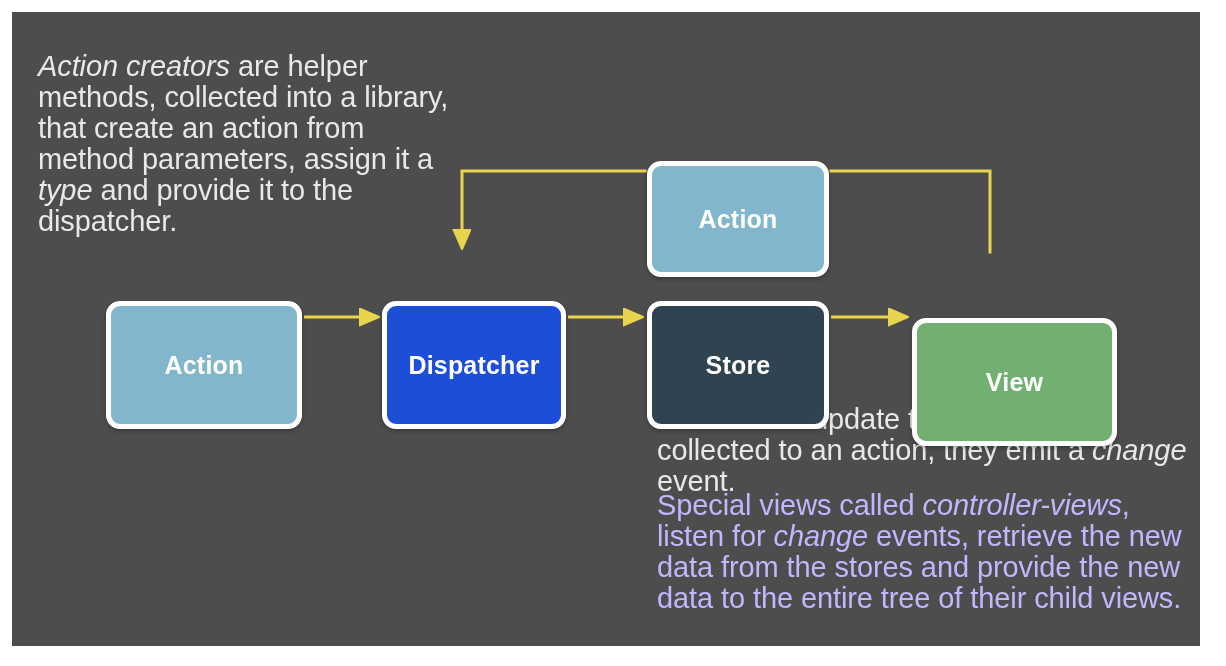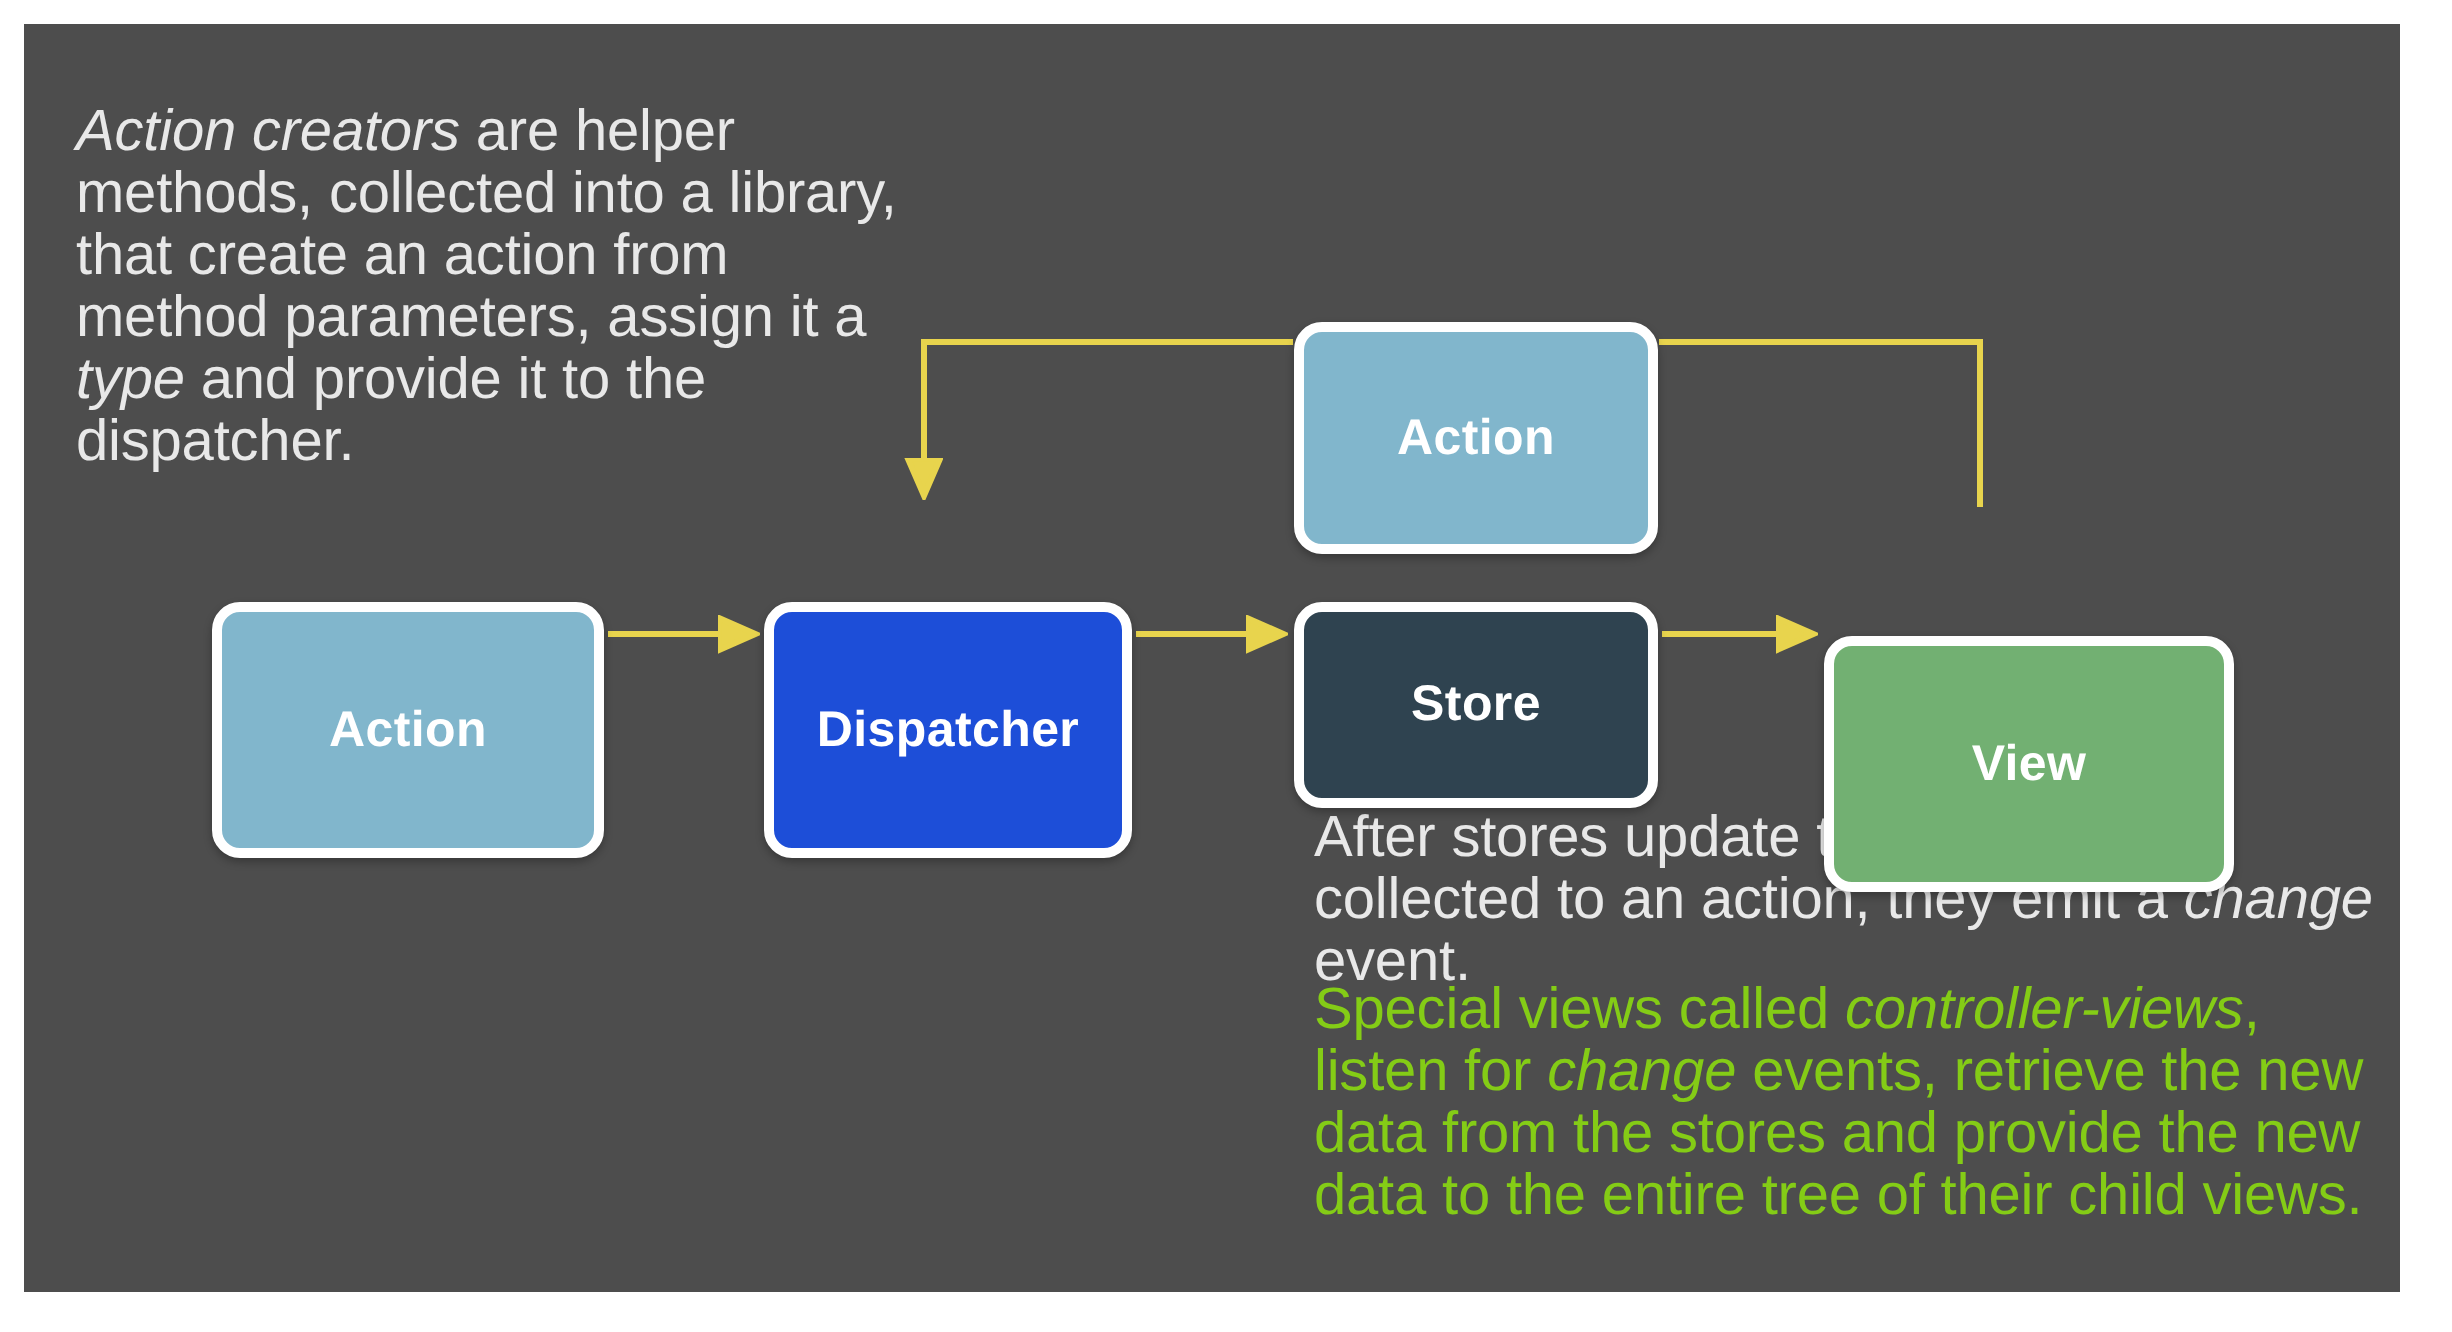--- a/index.html
+++ b/index.html
@@ -84,21 +84,21 @@
 
   #node-action-left {
     left: 94px;  top: 241px;  width: 196px;  height: 128px;
     background: #81b6cc;
   }
   #node-dispatcher {
     left: 370px; top: 241px;  width: 184px;  height: 128px;
     background: #3c3a38;
   }
   #node-store {
-    left: 635px; top: 241px;  width: 182px;  height: 103px;
+    left: 635px; top: 241px;  width: 182px;  height: 128px;
     background: #2f4350;
   }
   #node-view {
     left: 900px; top: 258px;  width: 205px;  height: 128px;
     background: #72b072;
   }
   #node-action-top {
     left: 635px; top: 101px;  width: 182px;  height: 116px;
     background: #81b6cc;
   }
@@ -154,15 +154,15 @@
 
   <div class="node" id="node-action-top" style="background: rgb(129, 182, 204); border-color: rgb(255, 255, 255);">
     <span class="node-label">Action</span>
   </div>
 
   <div class="para" id="text-action-creators" style="color: rgb(232, 232, 232);"><em>Action creators</em><span> are helper methods, collected into a library, that create an action from method parameters, assign it a </span><em>type</em><span> and provide it to the dispatcher.</span></div>
 
 
   <div class="para" id="text-store-note" style="color: rgb(232, 232, 232);"><span>After stores update themselves in collected to an action, they emit a </span><em>change</em><span> event.</span></div>
 
-  <div class="para" id="text-views-note" style="color: #84cc16;"><span>Special views called </span><em>controller-views</em><span>, listen for </span><em>change</em><span> events, retrieve the new data from the stores and provide the new data to the entire tree of their child views.</span></div>
+  <div class="para" id="text-views-note" style="color: #c4b5fd;"><span>Special views called </span><em>controller-views</em><span>, listen for </span><em>change</em><span> events, retrieve the new data from the stores and provide the new data to the entire tree of their child views.</span></div>
 
 </div>
 
 </body></html>

